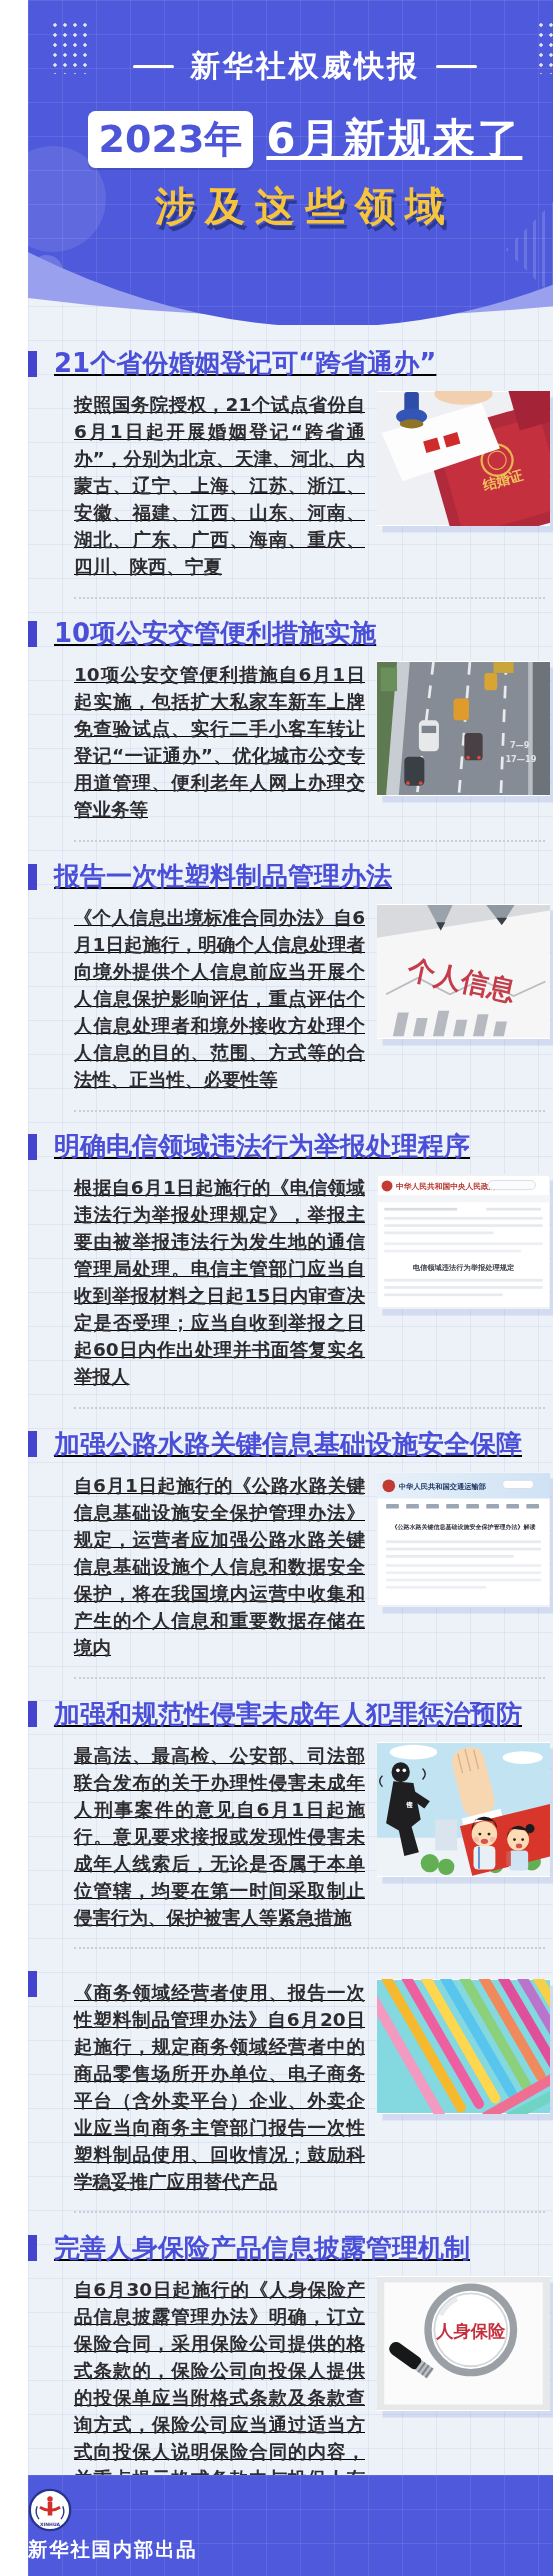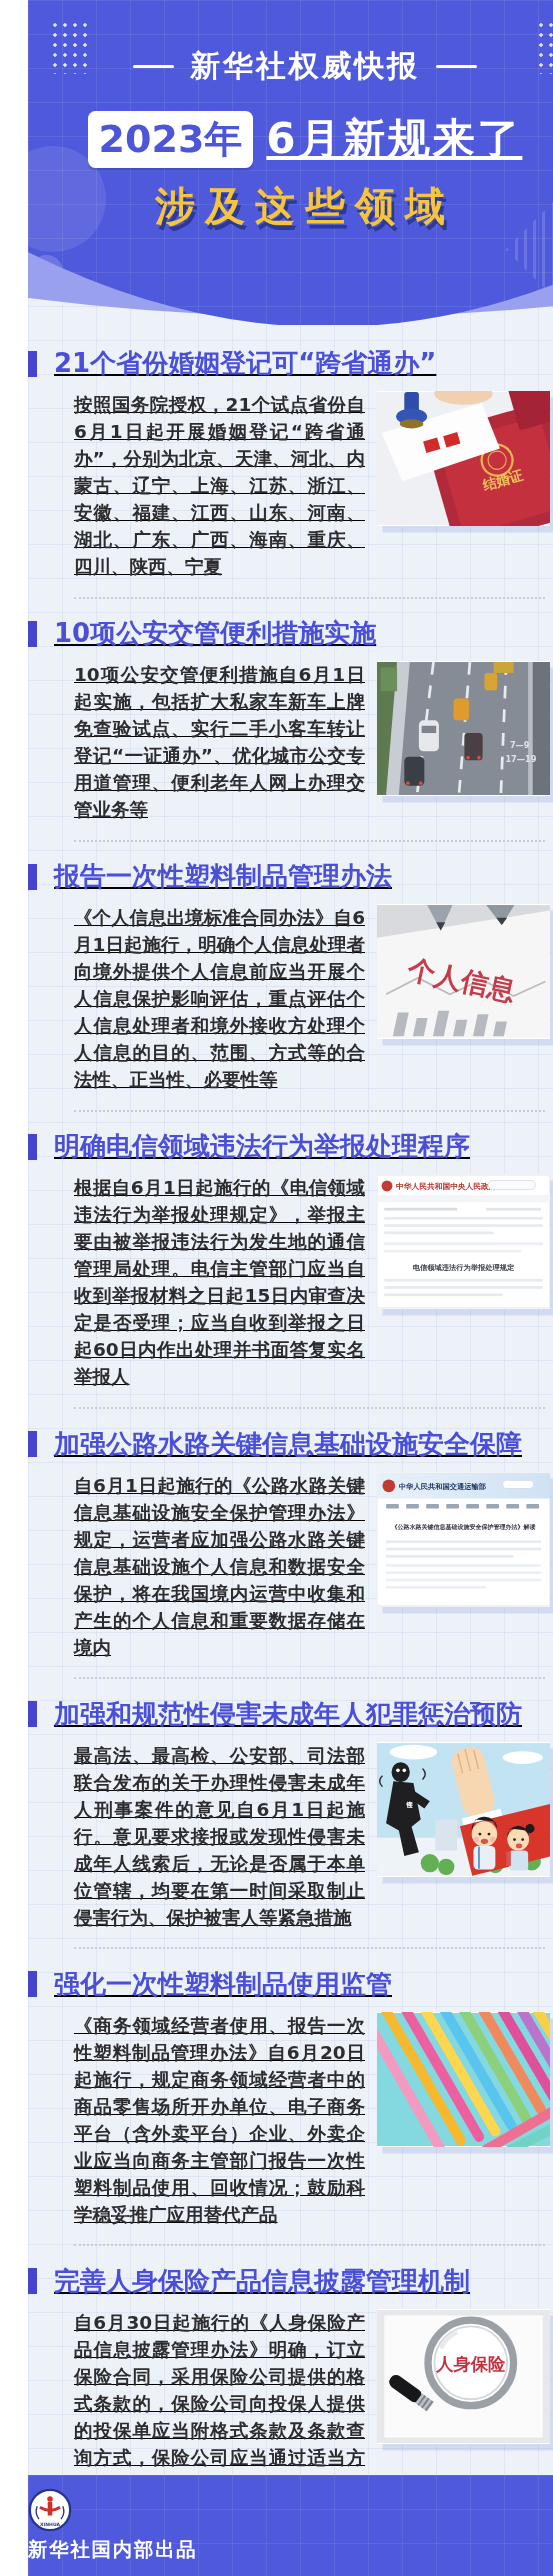--- a/index.html
+++ b/index.html
@@ -315,21 +315,20 @@
               <rect x="142" y="119" width="5" height="16" fill="#d45550"></rect>
             </g>
           </svg>
         </div>
       </div>
       <div class="sep"></div>
     </section>
 
     <section class="sec">
       <span class="bar"></span>
-      <h2 class="sec-title">强化一次性塑料制品使用监管</h2>
       <div class="sec-body">
         <p class="sec-text">《商务领域经营者使用、报告一次性塑料制品管理办法》自6月20日起施行，规定商务领域经营者中的商品零售场所开办单位、电子商务平台（含外卖平台）企业、外卖企业应当向商务主管部门报告一次性塑料制品使用、回收情况；鼓励科学稳妥推广应用替代产品</p>
         <div class="sec-img">
           <svg viewBox="0 0 190 146">
             <rect width="190" height="146" fill="#84d8e0"></rect>
             <g stroke-width="11" stroke-linecap="round">
               <line x1="-10" y1="10" x2="70" y2="150" stroke="#f29ac0"></line>
               <line x1="8" y1="-6" x2="92" y2="140" stroke="#f6b92e"></line>
               <line x1="28" y1="-10" x2="112" y2="136" stroke="#ee5fa0"></line>
               <line x1="48" y1="-12" x2="130" y2="130" stroke="#ffd74e"></line>

